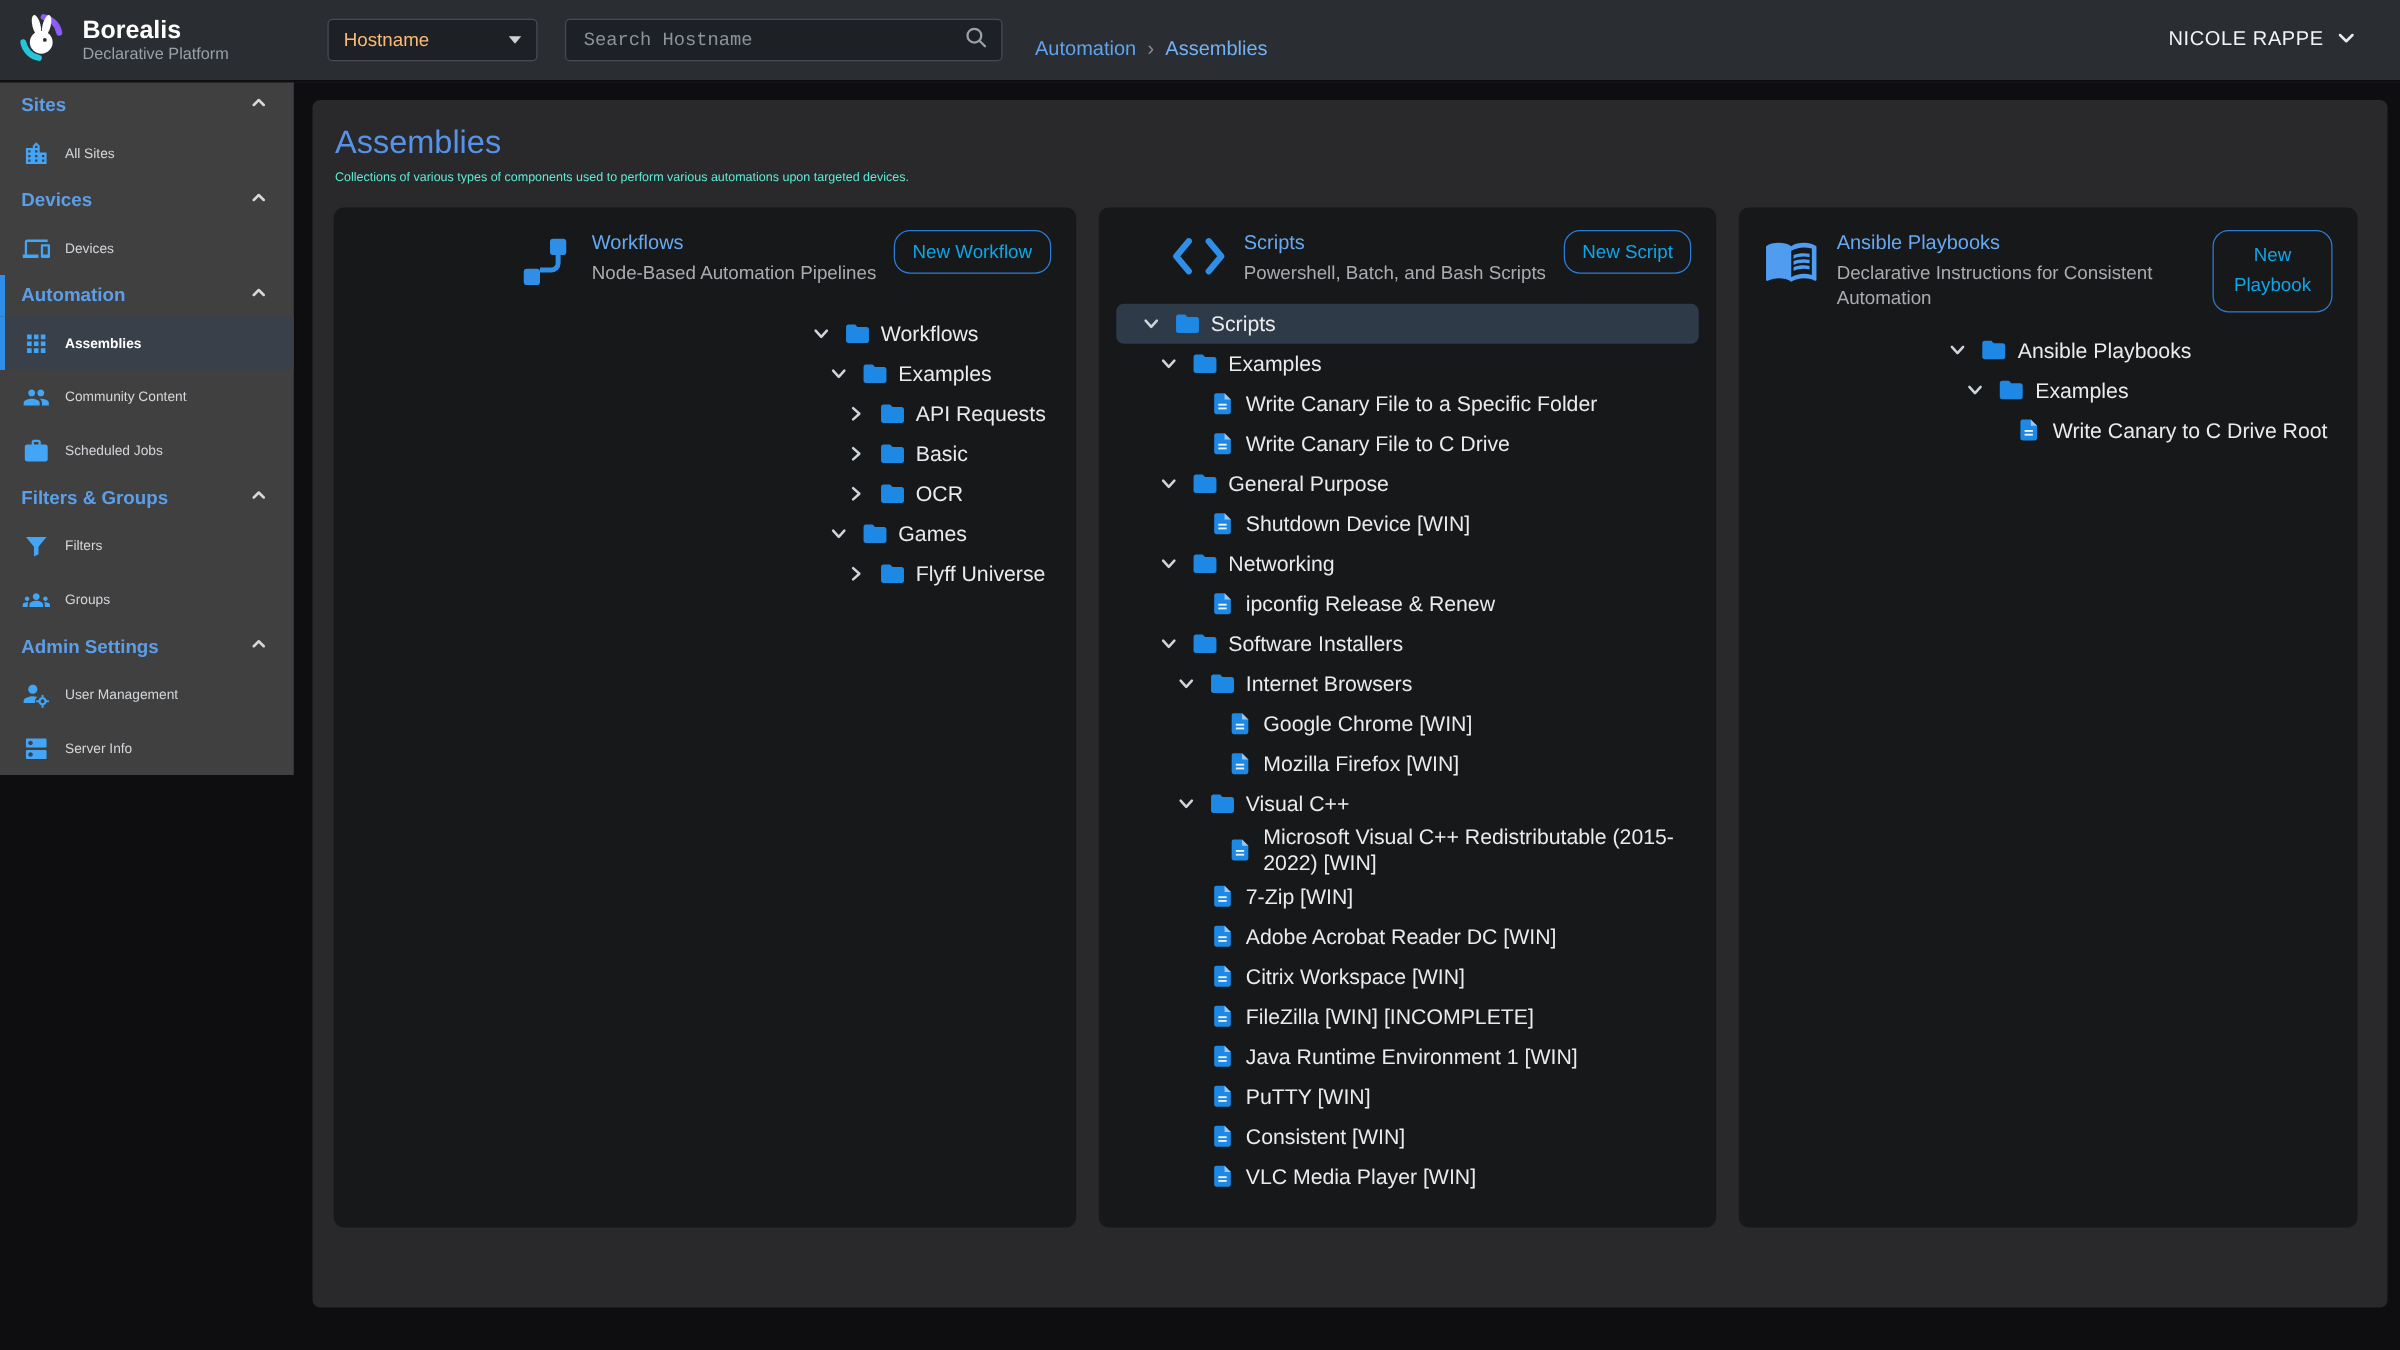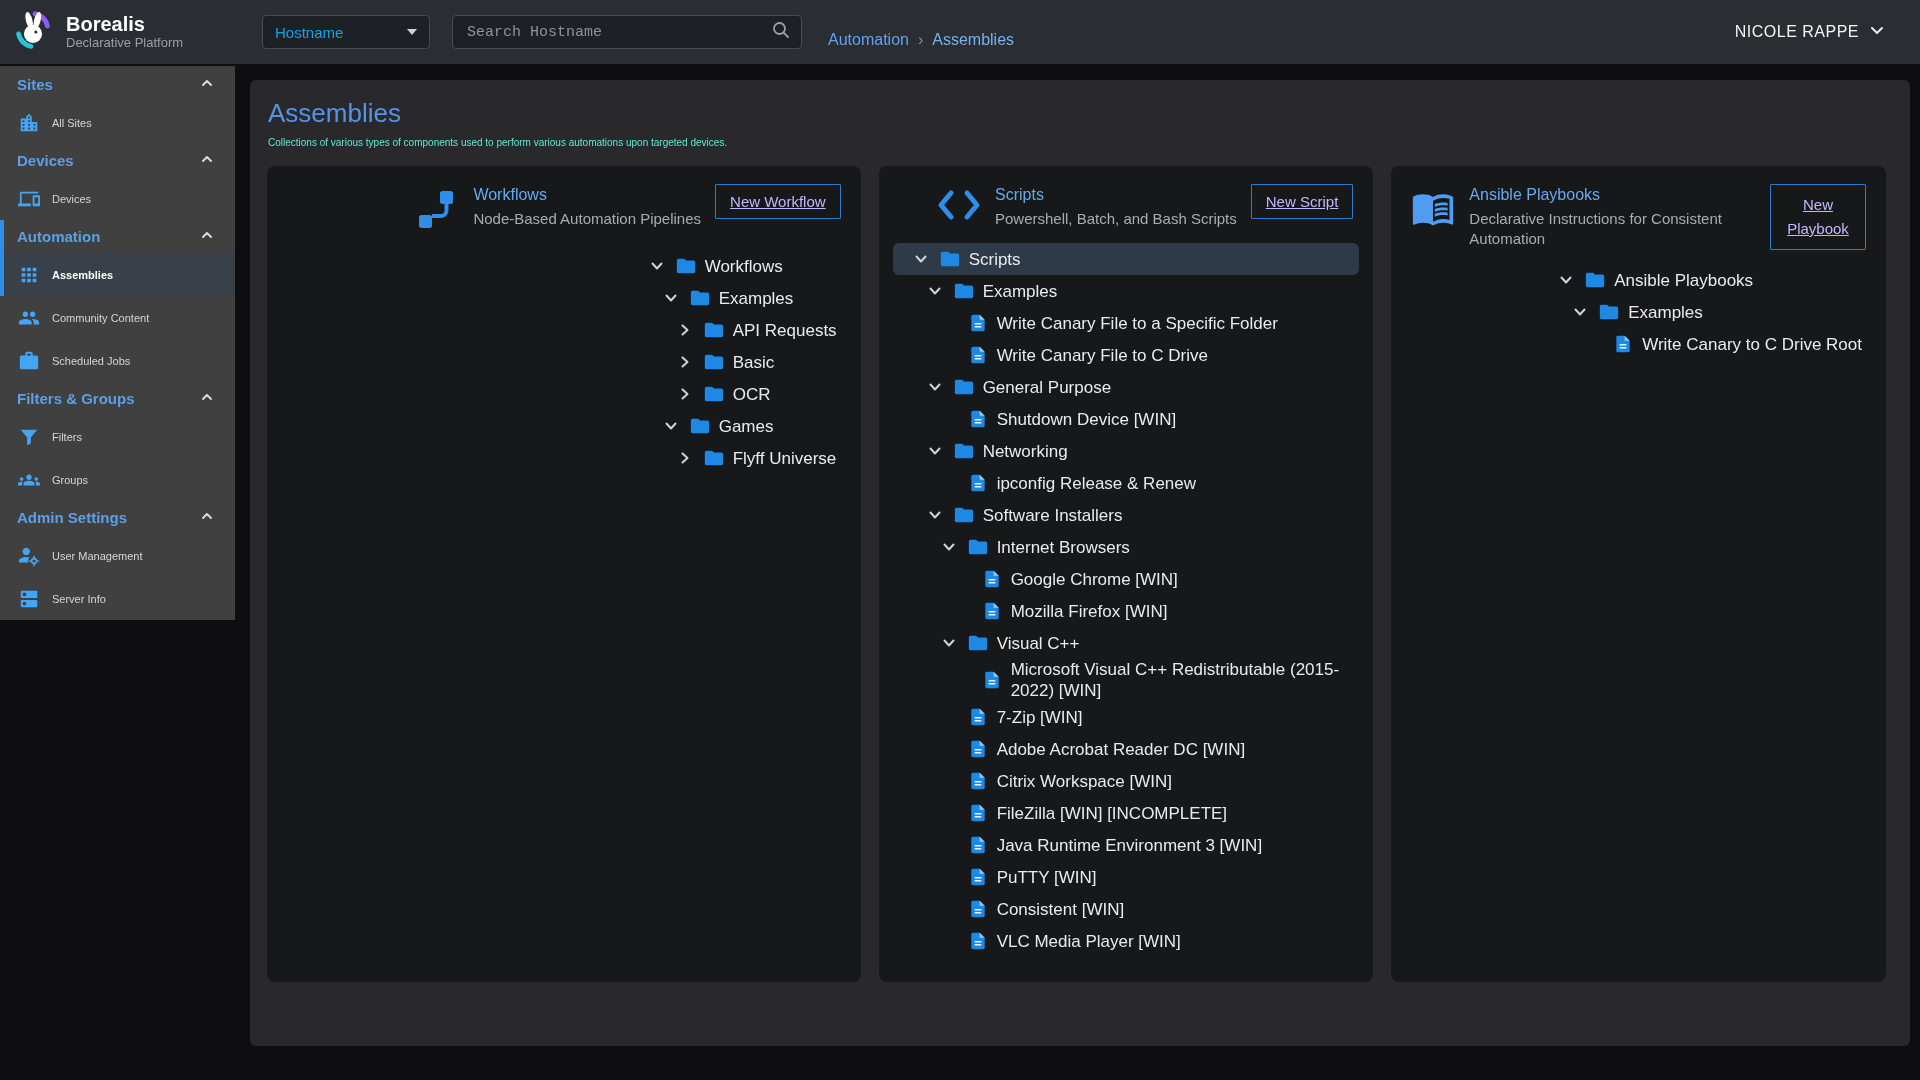--- a/index.html
+++ b/index.html
@@ -19,21 +19,21 @@
   }
   .brand{width:235px;flex:0 0 235px;display:flex;align-items:center;gap:10px;padding-left:10px;box-sizing:border-box;}
   .brand-text{display:flex;flex-direction:column;line-height:1.15;}
   .brand-name{font-size:20px;font-weight:bold;color:#ffffff;}
   .brand-tagline{font-size:13px;color:#9aa0a7;}
 
   .host-select{
     margin-left:27px;width:168px;height:34px;box-sizing:border-box;
     background:#1d2126;border:1px solid #474c54;border-radius:4px;
     display:flex;align-items:center;justify-content:space-between;
-    padding:0 12px;font-size:15px;color:#0ea5e9;cursor:pointer;
+    padding:0 12px;font-size:15px;color:#fdba74;cursor:pointer;
   }
   .caret-down{
     width:0;height:0;border-left:5px solid transparent;border-right:5px solid transparent;
     border-top:6px solid #cfd3d8;
   }
   .search-box{
     margin-left:22px;width:350px;height:34px;box-sizing:border-box;
     background:#1d2126;border:1px solid #474c54;border-radius:4px;
     display:flex;align-items:center;padding:0 10px 0 12px;
   }
@@ -86,23 +86,23 @@
   }
   .card-workflows{flex:1.2;}
   .card-scripts{flex:1;}
   .card-playbooks{flex:1;}
   .card-head{display:flex;align-items:flex-start;gap:14px;padding:0 20px;}
   .card-icon{flex:0 0 auto;margin-top:2px;}
   .card-titles{display:flex;flex-direction:column;gap:5px;padding-top:2px;}
   .card-title{font-size:16px;color:#67a9f1;}
   .card-sub{font-size:15px;color:#a9acb0;line-height:1.35;}
   .card-btn{
-    margin-left:auto;background:transparent;border:1px solid #2c7cd6;border-radius:1px;
-    color:#c4b5fd;font-size:15px;font-family:"Liberation Sans",sans-serif;
-    padding:8px 14px;white-space:nowrap;cursor:pointer;text-decoration:underline;
+    margin-left:auto;background:transparent;border:1px solid #2c7cd6;border-radius:13px;
+    color:#0ea5e9;font-size:15px;font-family:"Liberation Sans",sans-serif;
+    padding:8px 14px;white-space:nowrap;cursor:pointer;
   }
   .card-playbooks .card-btn{white-space:normal;max-width:96px;line-height:1.6;text-align:center;}
 
   
   .tree{margin-top:14px;padding:0 14px;flex:1;}
   .tree-row{
     min-height:32px;display:flex;align-items:center;
     font-size:17px;color:#e9ebed;cursor:pointer;border-radius:6px;
     padding-right:10px;box-sizing:border-box;
   }
@@ -653,21 +653,21 @@
                 <div class="tree-row" style="padding-left: 46px;">
                   <span class="chev"></span>
                   <span class="node-icon">
                     <svg width="20" height="22" viewBox="0 0 24 24">
                       <path fill="#1e88e5" d="M14 2H6a2 2 0 0 0-2 2v16a2 2 0 0 0 2 2h12a2 2 0 0 0 2-2V8z"></path>
                       <path fill="#9cc7f0" d="M14 2v6h6z"></path>
                       <rect x="8" y="12" width="8" height="1.8" fill="#eaf3fc"></rect>
                       <rect x="8" y="15.6" width="8" height="1.8" fill="#eaf3fc"></rect>
                     </svg>
                   </span>
-                  <span class="tree-label">Java Runtime Environment 3 [WIN]</span>
+                  <span class="tree-label">Java Runtime Environment 1 [WIN]</span>
                 </div>
                 <div class="tree-row" style="padding-left: 46px;">
                   <span class="chev"></span>
                   <span class="node-icon">
                     <svg width="20" height="22" viewBox="0 0 24 24">
                       <path fill="#1e88e5" d="M14 2H6a2 2 0 0 0-2 2v16a2 2 0 0 0 2 2h12a2 2 0 0 0 2-2V8z"></path>
                       <path fill="#9cc7f0" d="M14 2v6h6z"></path>
                       <rect x="8" y="12" width="8" height="1.8" fill="#eaf3fc"></rect>
                       <rect x="8" y="15.6" width="8" height="1.8" fill="#eaf3fc"></rect>
                     </svg>

